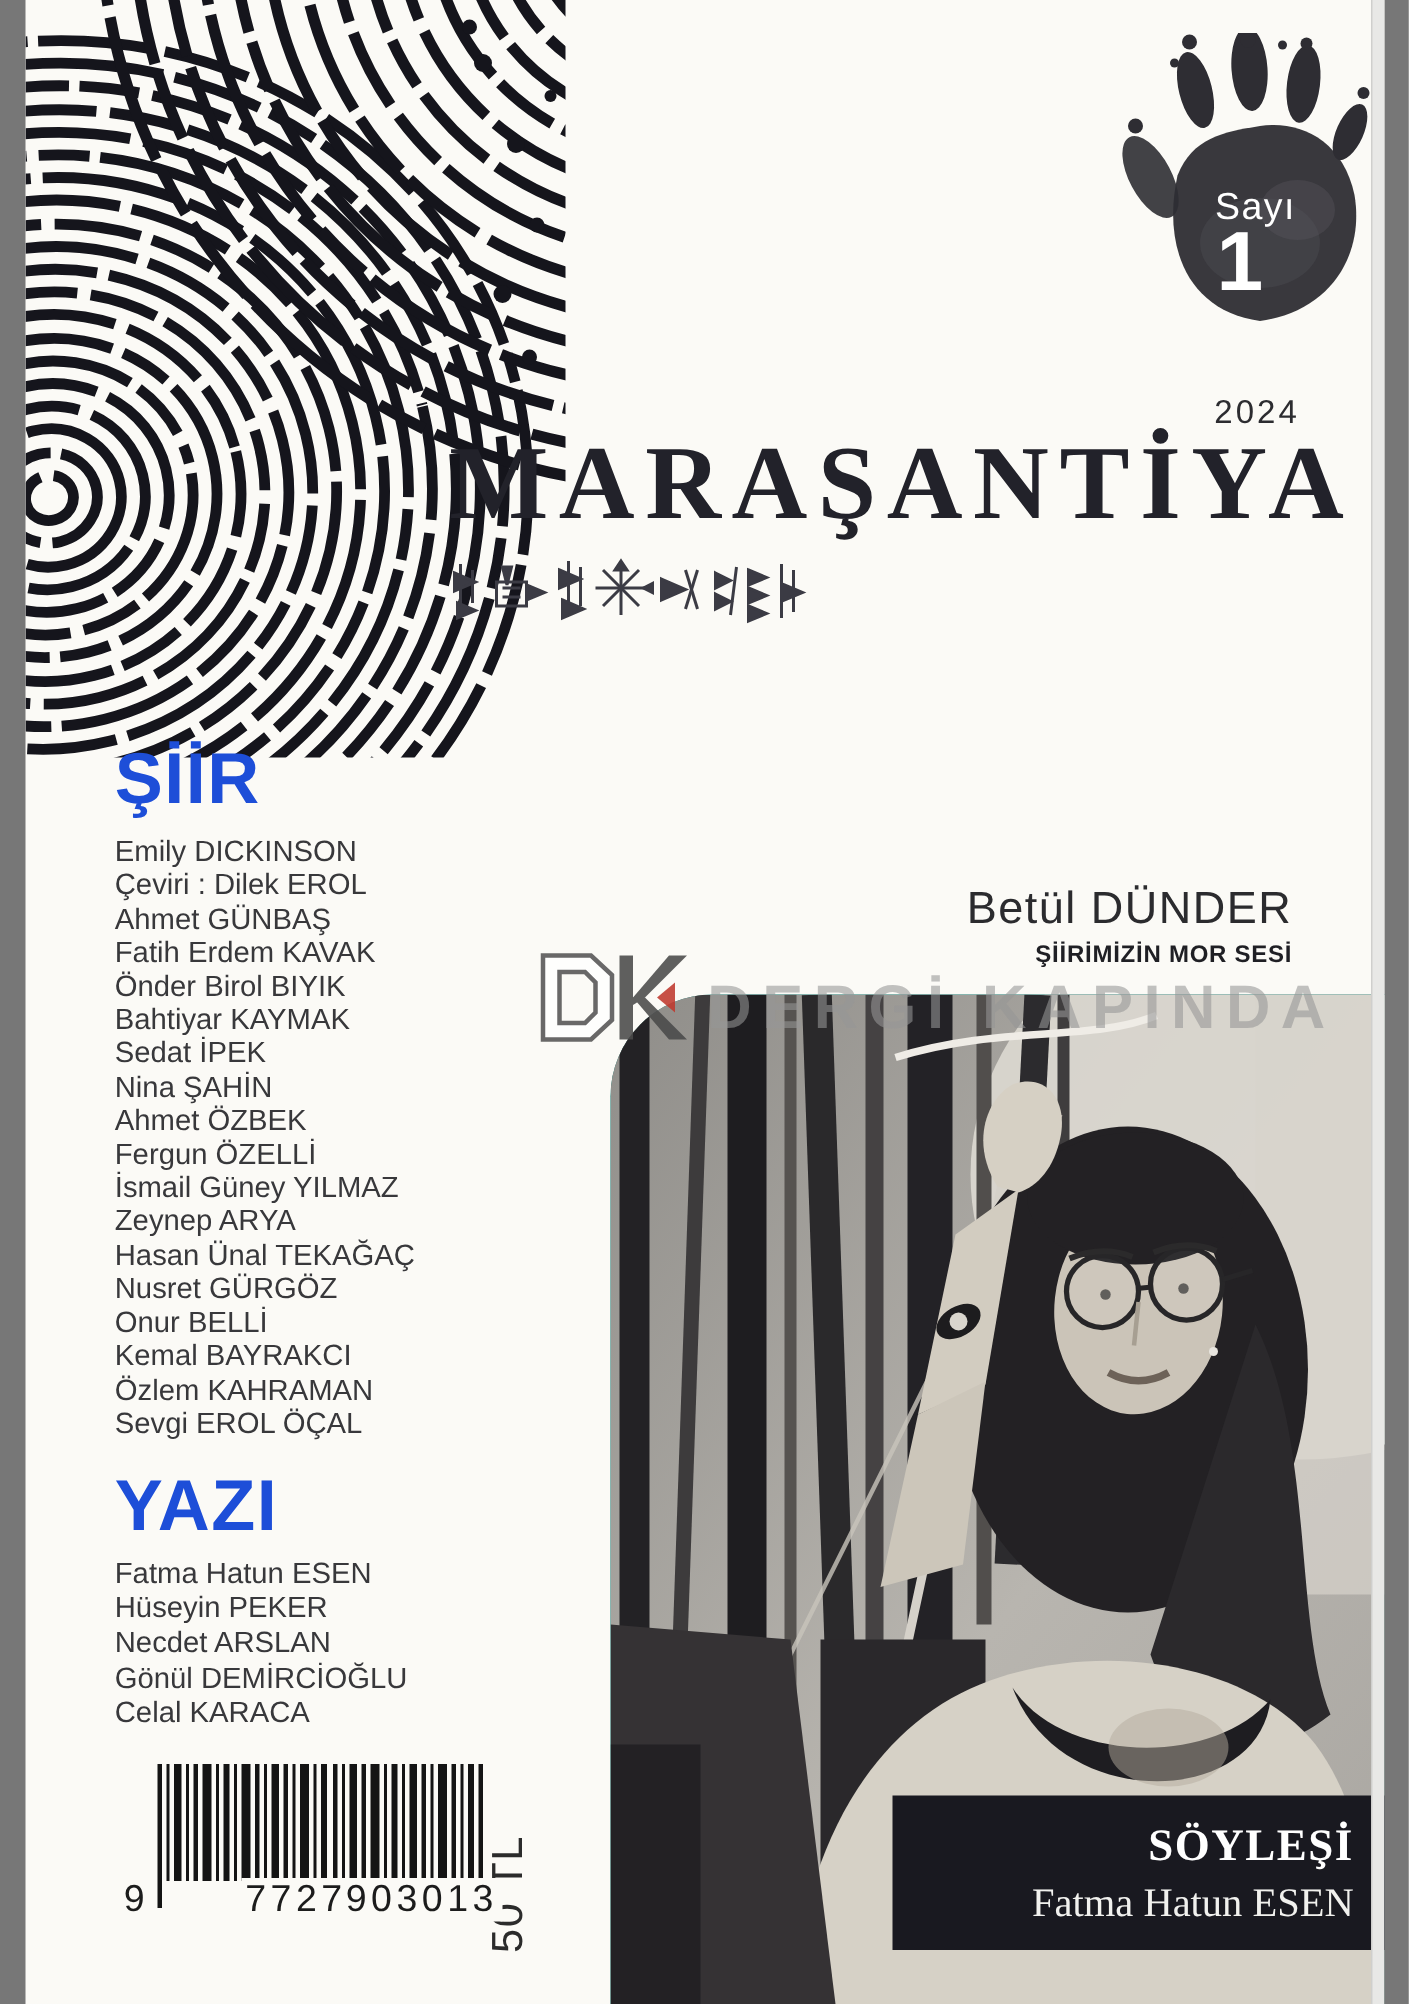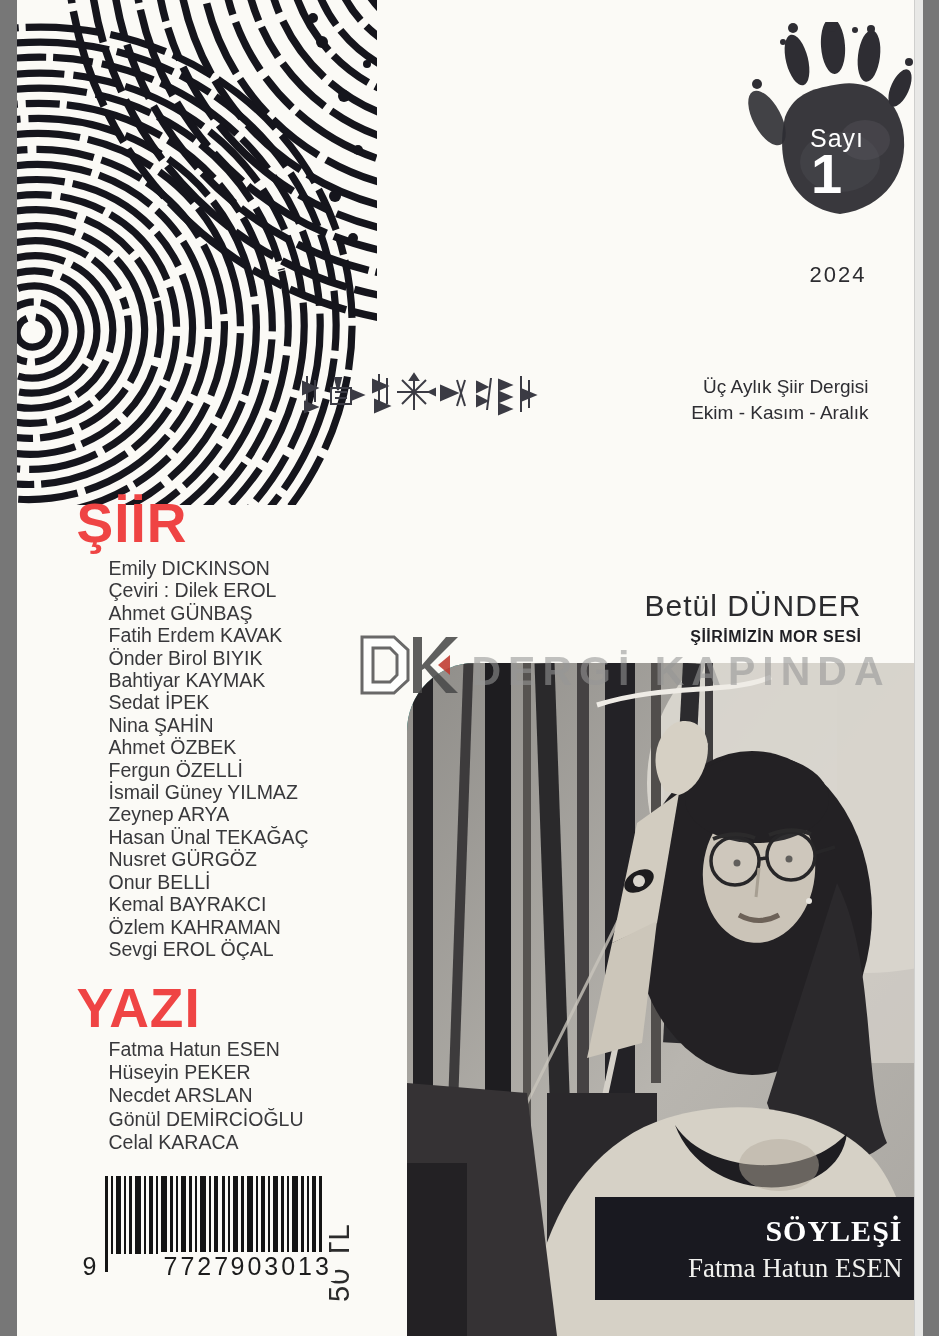--- a/index.html
+++ b/index.html
@@ -19,25 +19,25 @@
     color:#fff;font-size:56px;font-weight:bold;line-height:1;}
   
   .year{position:absolute;right:56px;top:262px;font-size:22px;letter-spacing:2px;color:#2c2c30;z-index:2;margin-left:10px;}
   .title{position:absolute;left:283px;top:288px;z-index:2;
     font-family:"Liberation Serif",serif;font-weight:700;font-size:70px;line-height:1;
     letter-spacing:7px;color:#22222a;white-space:nowrap;}
   .cuneiform{position:absolute;left:284px;top:372px;z-index:2;}
   .tagline{position:absolute;right:54px;top:374px;text-align:right;font-size:19px;
     line-height:26px;color:#2e2e33;z-index:2;}
   
-  .section-heading{position:absolute;left:60px;font-size:55px;font-weight:800;
-    color:#ef4444;letter-spacing:1px;z-index:2;line-height:1;}
+  .section-heading{position:absolute;left:60px;font-size:48px;font-weight:800;
+    color:#1d4ed8;letter-spacing:1px;z-index:2;line-height:1;}
   #siir-heading{top:496px;}
   #yazi-heading{top:981px;}
-  .name-list{position:absolute;left:60px;z-index:2;font-size:19.5px;color:#38383b;margin-left:32px;}
+  .name-list{position:absolute;left:60px;z-index:2;font-size:19.5px;color:#38383b;}
   #siir-list{top:557px;line-height:22.4px;}
   #yazi-list{top:1038px;line-height:23.2px;}
   .name-item{white-space:nowrap;}
   
   .feature{position:absolute;right:61px;top:589px;text-align:right;z-index:2;}
   .feature-author{font-size:30px;letter-spacing:1px;color:#2b2b2e;}
   .feature-title{font-size:16px;font-weight:800;letter-spacing:0.5px;color:#1f1f24;margin-top:5px;}
   
   .photo{position:absolute;left:390px;top:663px;width:542px;height:673px;z-index:3;
     border-radius:68px 10px 0 0;overflow:hidden;background:#0f766e;font-family:Liberation Serif, serif;}
@@ -137,20 +137,21 @@
           <circle cx="110" cy="8" r="3"></circle>
       </g>
       <ellipse cx="95" cy="140" rx="40" ry="30" fill="#4a4950" opacity="0.5"></ellipse>
       <ellipse cx="120" cy="118" rx="25" ry="20" fill="#57565c" opacity="0.4"></ellipse>
     </svg>
     <div class="issue-label">Sayı</div>
     <div class="issue-number">1</div>
   </div>
 
   <div class="year">2024</div>
+  <div class="title">MARAŞANTİYA</div>
 
   <svg class="cuneiform" width="238" height="46" viewBox="0 0 238 46">
     <g fill="#3b3b44" stroke="#3b3b44" stroke-width="2">
       <path d="M2,10 l14,6 l-14,6 z"></path>
         <line x1="6" y1="4" x2="6" y2="34"></line>
         <line x1="14" y1="8" x2="14" y2="30"></line>
         <path d="M4,30 l12,5 l-12,5 z"></path>
       <path d="M34,6 l6,0 l-3,12 z"></path>
         <rect x="30" y="16" width="20" height="16" fill="none"></rect>
         <line x1="34" y1="20" x2="46" y2="20"></line>
@@ -176,24 +177,20 @@
         <line x1="190" y1="6" x2="186" y2="38"></line>
       <path d="M198,8 l12,5 l-12,5 z"></path>
         <path d="M198,20 l12,5 l-12,5 z"></path>
         <path d="M198,32 l12,5 l-12,5 z"></path>
       <line x1="220" y1="4" x2="220" y2="40"></line>
         <line x1="228" y1="8" x2="228" y2="36"></line>
         <path d="M222,18 l12,5 l-12,5 z"></path>
     </g>
   </svg>
 
-  <div class="tagline">
-    <div>Üç Aylık Şiir Dergisi</div>
-    <div>Ekim - Kasım - Aralık</div>
-  </div>
 
   <div class="section-heading" id="siir-heading">ŞİİR</div>
   <div class="name-list" id="siir-list">
       <div class="name-item">Emily DICKINSON</div>
       <div class="name-item">Çeviri : Dilek EROL</div>
       <div class="name-item">Ahmet GÜNBAŞ</div>
       <div class="name-item">Fatih Erdem KAVAK</div>
       <div class="name-item">Önder Birol BIYIK</div>
       <div class="name-item">Bahtiyar KAYMAK</div>
       <div class="name-item">Sedat İPEK</div>

